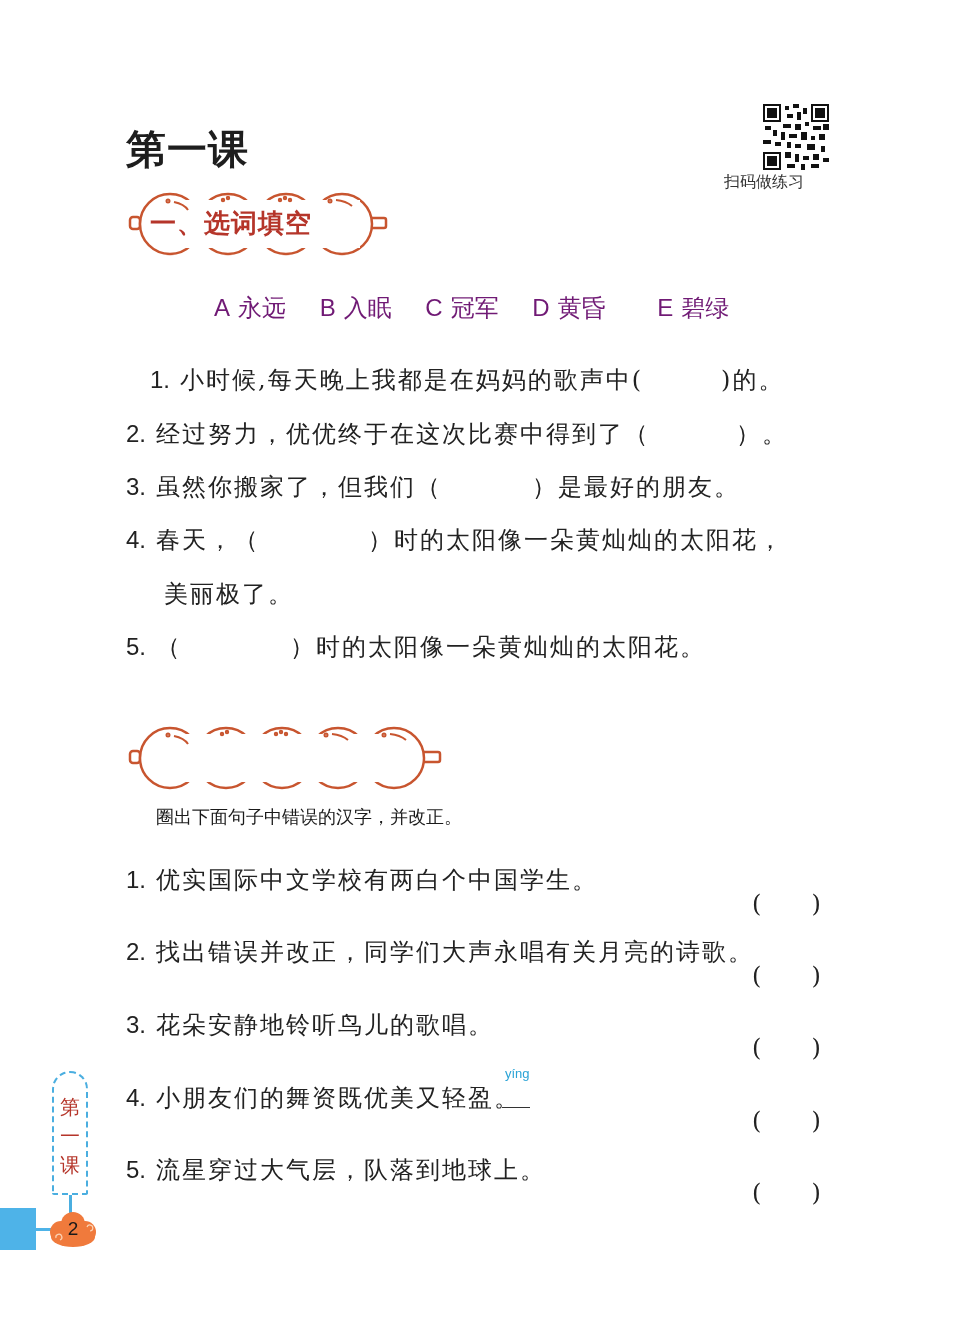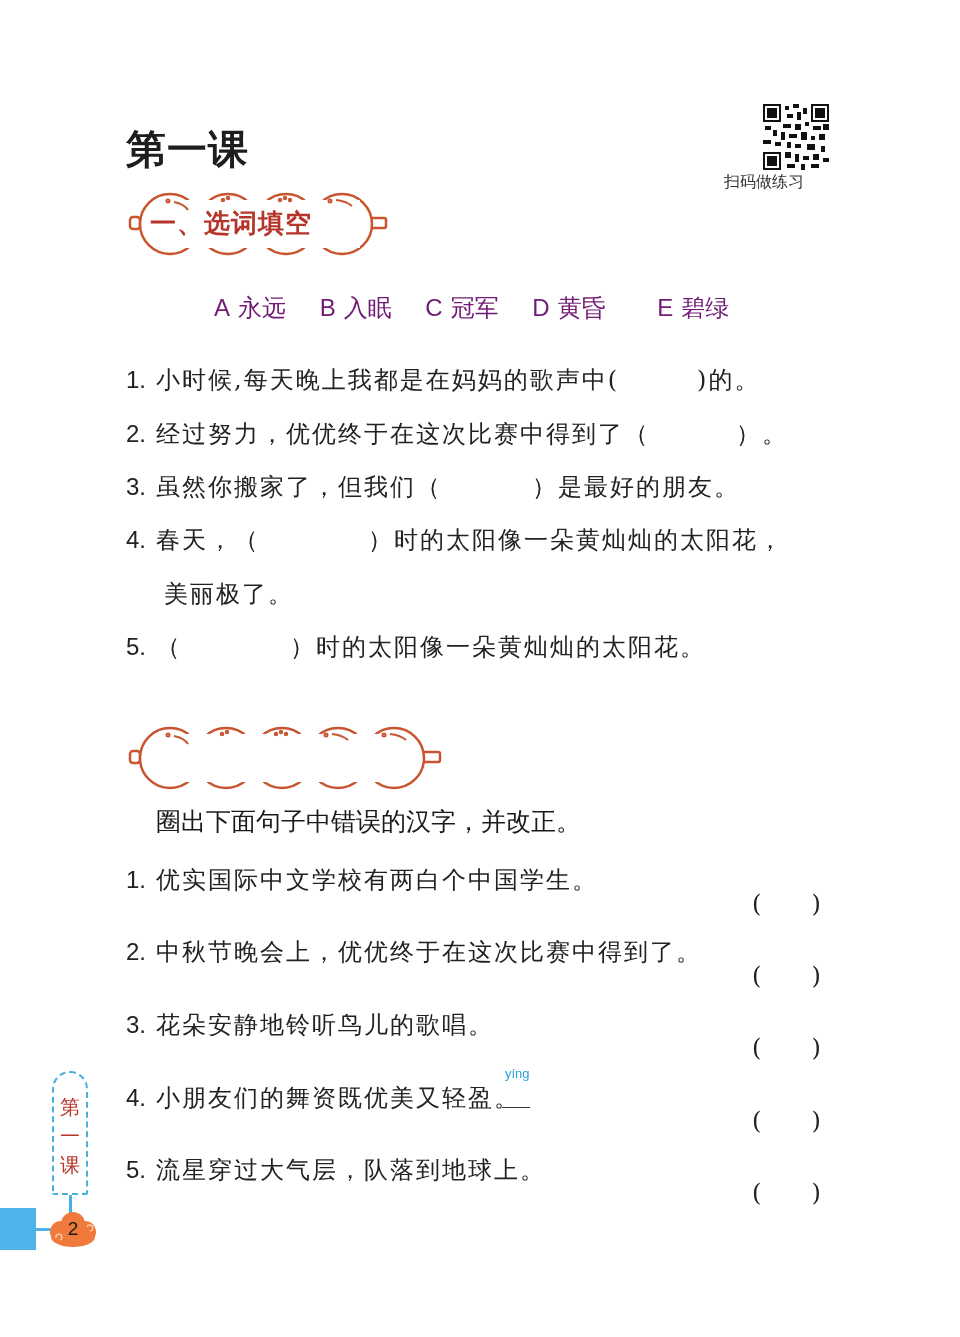--- a/index.html
+++ b/index.html
@@ -20,21 +20,21 @@
   .options { position: absolute; top: 292px; left: 214px; font-size: 24px; color: #701a75;
              white-space: nowrap; font-family: "DejaVu Serif", serif; }
   .options span.opt { margin-right: 26px; }
   .options span.letter { font-family: "Liberation Sans", sans-serif; margin-right: 8px; }
 
   .q { position: absolute; left: 126px; font-size: 24px; white-space: nowrap;
        font-family: "DejaVu Serif", serif; color: #222; letter-spacing: 2px; }
   .q .num { font-family: "Liberation Sans", sans-serif; margin-right: 10px; letter-spacing: 0; }
   .q .blank { display: inline-block; }
 
-  .instruction { position: absolute; left: 156px; top: 805px; font-size: 25px; color: #1a1a1a;
+  .instruction { position: absolute; left: 156px; top: 805px; font-size: 18px; color: #1a1a1a;
                  font-family: "DejaVu Sans", sans-serif; }
 
   .paren { position: absolute; left: 752px; font-size: 24px; white-space: nowrap; color: #222;
            font-family: "DejaVu Serif", serif; }
   .paren .gap { display: inline-block; width: 50px; }
 
   .pinyin { position: absolute; left: 505px; top: 1066px; font-size: 13px; color: #2aa3d6;
             font-family: "Liberation Sans", sans-serif; }
   .underline { position: absolute; left: 502px; top: 1107px; width: 28px; height: 1px; background: #333; }
 
@@ -128,21 +128,21 @@
 </div>
 
 <div class="options">
   <span class="opt"><span class="letter">A</span><span>永远</span></span>
   <span class="opt"><span class="letter">B</span><span>入眠</span></span>
   <span class="opt"><span class="letter">C</span><span>冠军</span></span>
   <span class="opt" style="margin-right:44px;"><span class="letter">D</span><span>黄昏</span></span>
   <span class="opt"><span class="letter">E</span><span>碧绿</span></span>
 </div>
 
-<div class="q" style="top:364px;">
+<div class="q" style="top:364px;margin-left:24px;">
   <span class="num">1.</span><span>小时候,每天晚上我都是在妈妈的歌声中(</span><span class="blank" style="width:78px;"></span><span>)的。</span>
 </div>
 <div class="q" style="top:418px;">
   <span class="num">2.</span><span>经过努力，优优终于在这次比赛中得到了（</span><span class="blank" style="width:86px;"></span><span>）。</span>
 </div>
 <div class="q" style="top:471px;">
   <span class="num">3.</span><span>虽然你搬家了，但我们（</span><span class="blank" style="width:90px;"></span><span>）是最好的朋友。</span>
 </div>
 <div class="q" style="top:524px;">
   <span class="num">4.</span><span>春天，（</span><span class="blank" style="width:108px;"></span><span>）时的太阳像一朵黄灿灿的太阳花，</span>
@@ -181,21 +181,21 @@
 </div>
 
 <div class="instruction">圈出下面句子中错误的汉字，并改正。</div>
 
 <div class="q" style="top:864px;">
   <span class="num">1.</span><span>优实国际中文学校有两白个中国学生。</span>
 </div>
 <div class="paren" style="top:890px;"><span>(</span><span class="gap"></span><span>)</span></div>
 
 <div class="q" style="top:936px;">
-  <span class="num">2.</span><span>中秋节晚会上，优优终于在这次比赛中得到了。</span>
+  <span class="num">2.</span><span>找出错误并改正，同学们大声永唱有关月亮的诗歌。</span>
 </div>
 <div class="paren" style="top:962px;"><span>(</span><span class="gap"></span><span>)</span></div>
 
 <div class="q" style="top:1009px;">
   <span class="num">3.</span><span>花朵安静地铃听鸟儿的歌唱。</span>
 </div>
 <div class="paren" style="top:1034px;"><span>(</span><span class="gap"></span><span>)</span></div>
 
 <div class="pinyin">yíng</div>
 <div class="q" style="top:1082px;">

